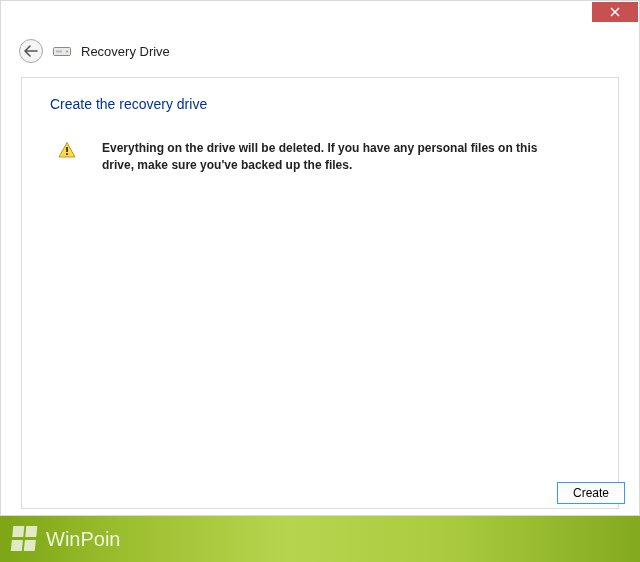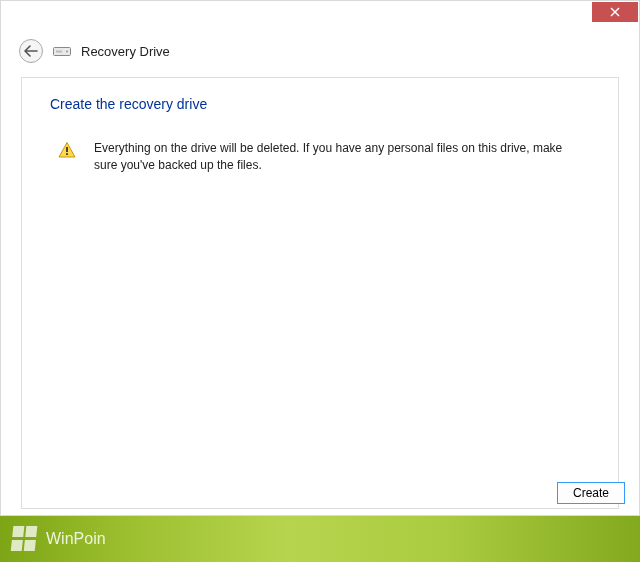--- a/index.html
+++ b/index.html
@@ -74,23 +74,24 @@
     }
     .heading {
       font-size: 14px;
       color: #003399;
       font-weight: 400;
       margin-bottom: 28px;
     }
     .warning-row {
       display: flex;
       align-items: flex-start;
-      gap: 18px;
+      gap: 26px;
       margin-left: 8px;
       margin-right: 20px;
+      font-weight: bold;
     }
     .warning-icon {
       flex: 0 0 18px;
       margin-top: 1px;
     }
     .warning-text {
       font-size: 12px;
       color: #222;
       line-height: 1.45;
     }
@@ -139,21 +140,21 @@
       height: 26px;
       transform: skewX(-6deg);
     }
     .winpoin-logo span {
       width: 11px;
       height: 11px;
       background: rgba(255,255,255,0.75);
     }
     .winpoin-text {
       color: rgba(255,255,255,0.85);
-      font-size: 16px;
+      font-size: 20px;
       font-weight: 300;
     }
   </style>
 </head>
 <body>
 
 <div class="window">
   <div class="titlebar">
     <div class="close-btn">
       <svg width="10" height="10" viewBox="0 0 10 10">

